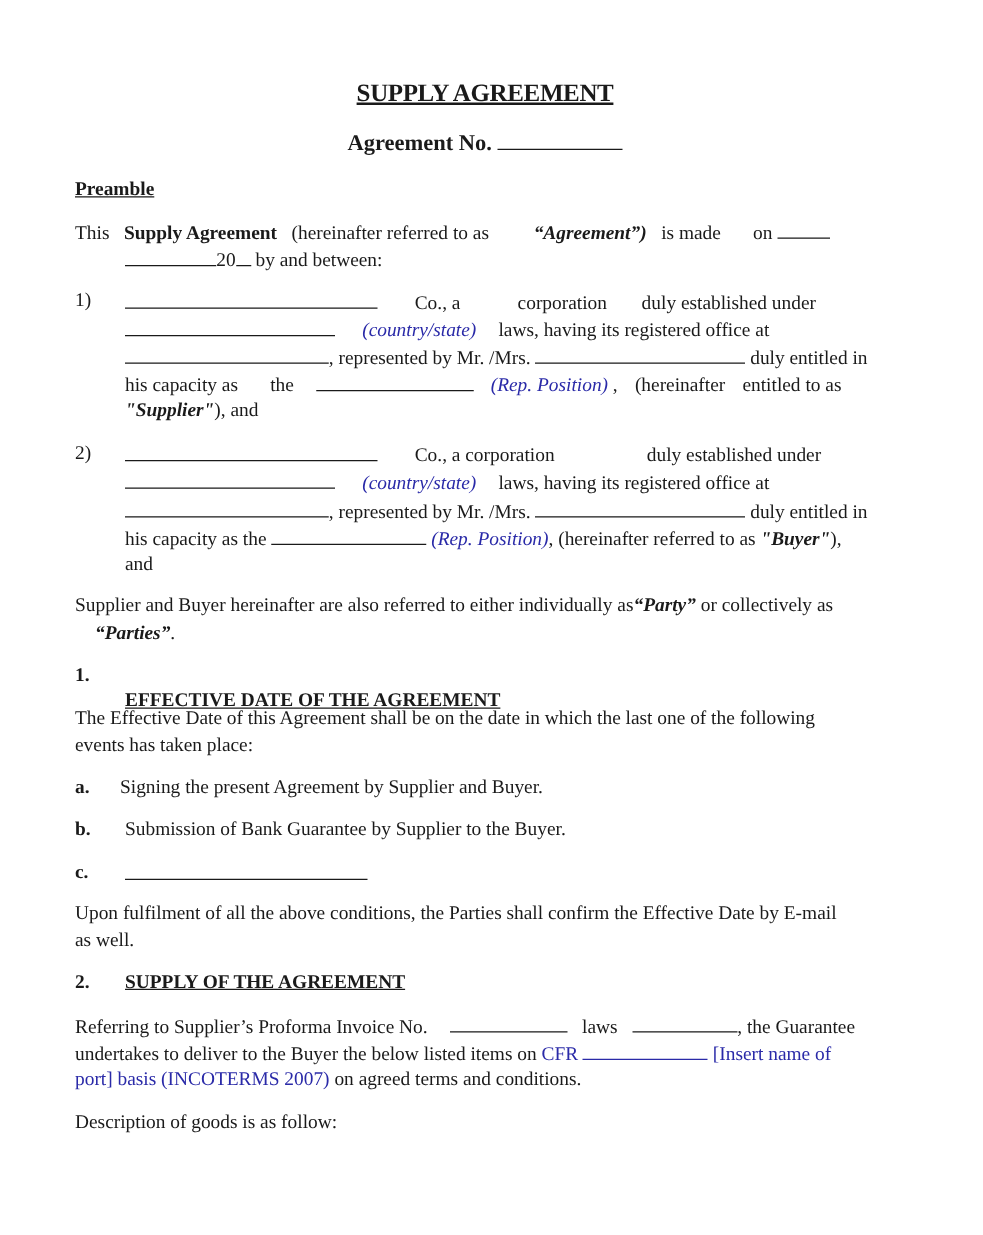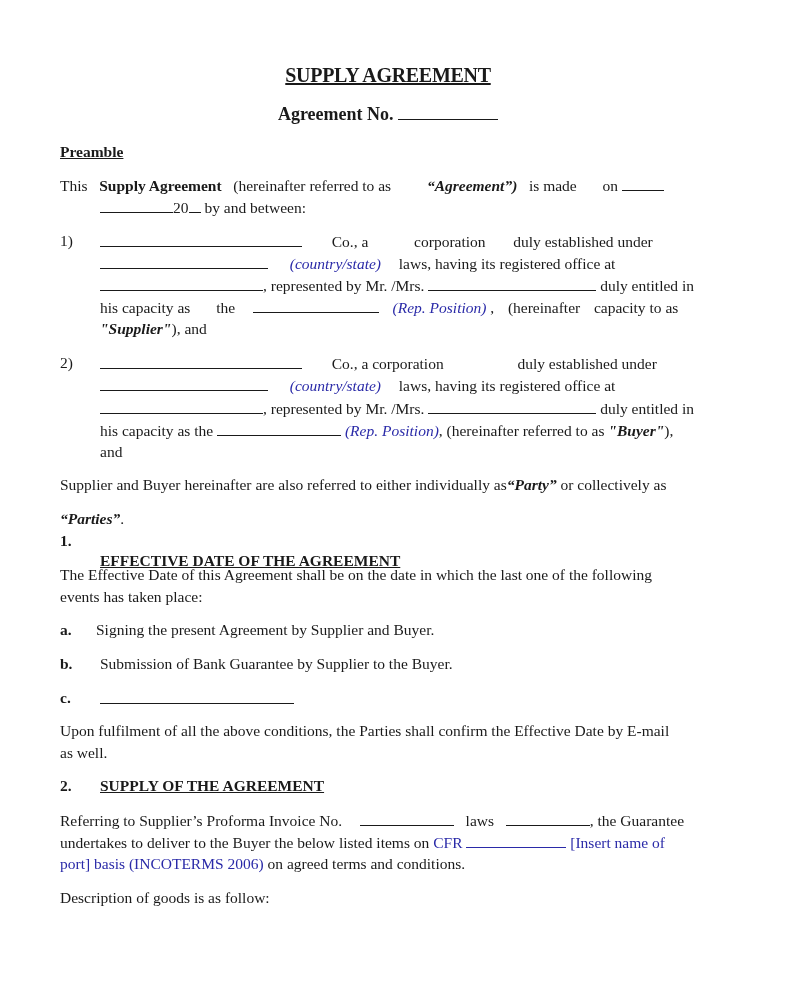--- a/index.html
+++ b/index.html
@@ -71,21 +71,21 @@
     <span style="display:inline-block;width:18px"></span>
     <span>the</span>
     <span style="display:inline-block;width:10px"></span>
     <span class="blank" style="width:126px"></span>
     <span style="display:inline-block;width:6px"></span>
     <span class="it blue">(Rep. Position)</span>
     <span>,</span>
     <span style="display:inline-block;width:6px"></span>
     <span>(hereinafter</span>
     <span style="display:inline-block;width:6px"></span>
-    <span>capacity to as</span>
+    <span>entitled to as</span>
   </div>
   <div class="abs" style="left:100px; top:320px;">
     <span class="bold it">"Supplier"</span><span>), and</span>
   </div>
 
   <div class="abs" style="left:60px; top:354px;">2)</div>
   <div class="abs" style="left:100px; top:354px;">
     <span class="blank" style="width:202px"></span>
     <span style="display:inline-block;width:22px"></span>
     <span>Co., a corporation</span>
@@ -109,21 +109,21 @@
     <span class="blank" style="width:124px"></span>
     <span class="it blue">(Rep. Position)</span><span>, (hereinafter referred to as</span>
     <span class="bold it">"Buyer"</span><span>),</span>
   </div>
   <div class="abs" style="left:100px; top:443px;">and</div>
 
   <div class="abs" style="left:60px; top:476px;">
     <span>Supplier and Buyer hereinafter are also referred to either individually as</span><span class="bold it">“Party”</span>
     <span>or collectively as</span>
   </div>
-  <div class="abs" style="left:60px; top:498px;margin-top:12px;">
+  <div class="abs" style="left:76px; top:498px;">
     <span class="bold it">“Parties”</span><span>.</span>
   </div>
 
   <div class="abs bold" style="left:60px; top:532px;">1.</div>
   <div class="abs bold ul" style="left:100px; top:532px;margin-top:20px;">EFFECTIVE DATE OF THE AGREEMENT</div>
   <div class="abs" style="left:60px; top:566px;">The Effective Date of this Agreement shall be on the date in which the last one of the following</div>
   <div class="abs" style="left:60px; top:588px;">events has taken place:</div>
 
   <div class="abs bold" style="left:60px; top:621px;">a.</div>
   <div class="abs" style="left:96px; top:621px;">Signing the present Agreement by Supplier and Buyer.</div>
@@ -149,18 +149,18 @@
     <span style="display:inline-block;width:4px"></span>
     <span class="blank" style="width:84px"></span><span>, the Guarantee</span>
   </div>
   <div class="abs" style="left:60px; top:833px;">
     <span>undertakes to deliver to the Buyer the below listed items on</span>
     <span class="blue">CFR</span>
     <span class="blank" style="width:100px; border-color:#2a2aa8"></span>
     <span class="blue">[Insert name of</span>
   </div>
   <div class="abs" style="left:60px; top:855px;">
-    <span class="blue">port] basis (INCOTERMS 2006)</span>
+    <span class="blue">port] basis (INCOTERMS 2007)</span>
     <span>on agreed terms and conditions.</span>
   </div>
   <div class="abs" style="left:60px; top:889px;">Description of goods is as follow:</div>
 
 </div>
 
 </body></html>

